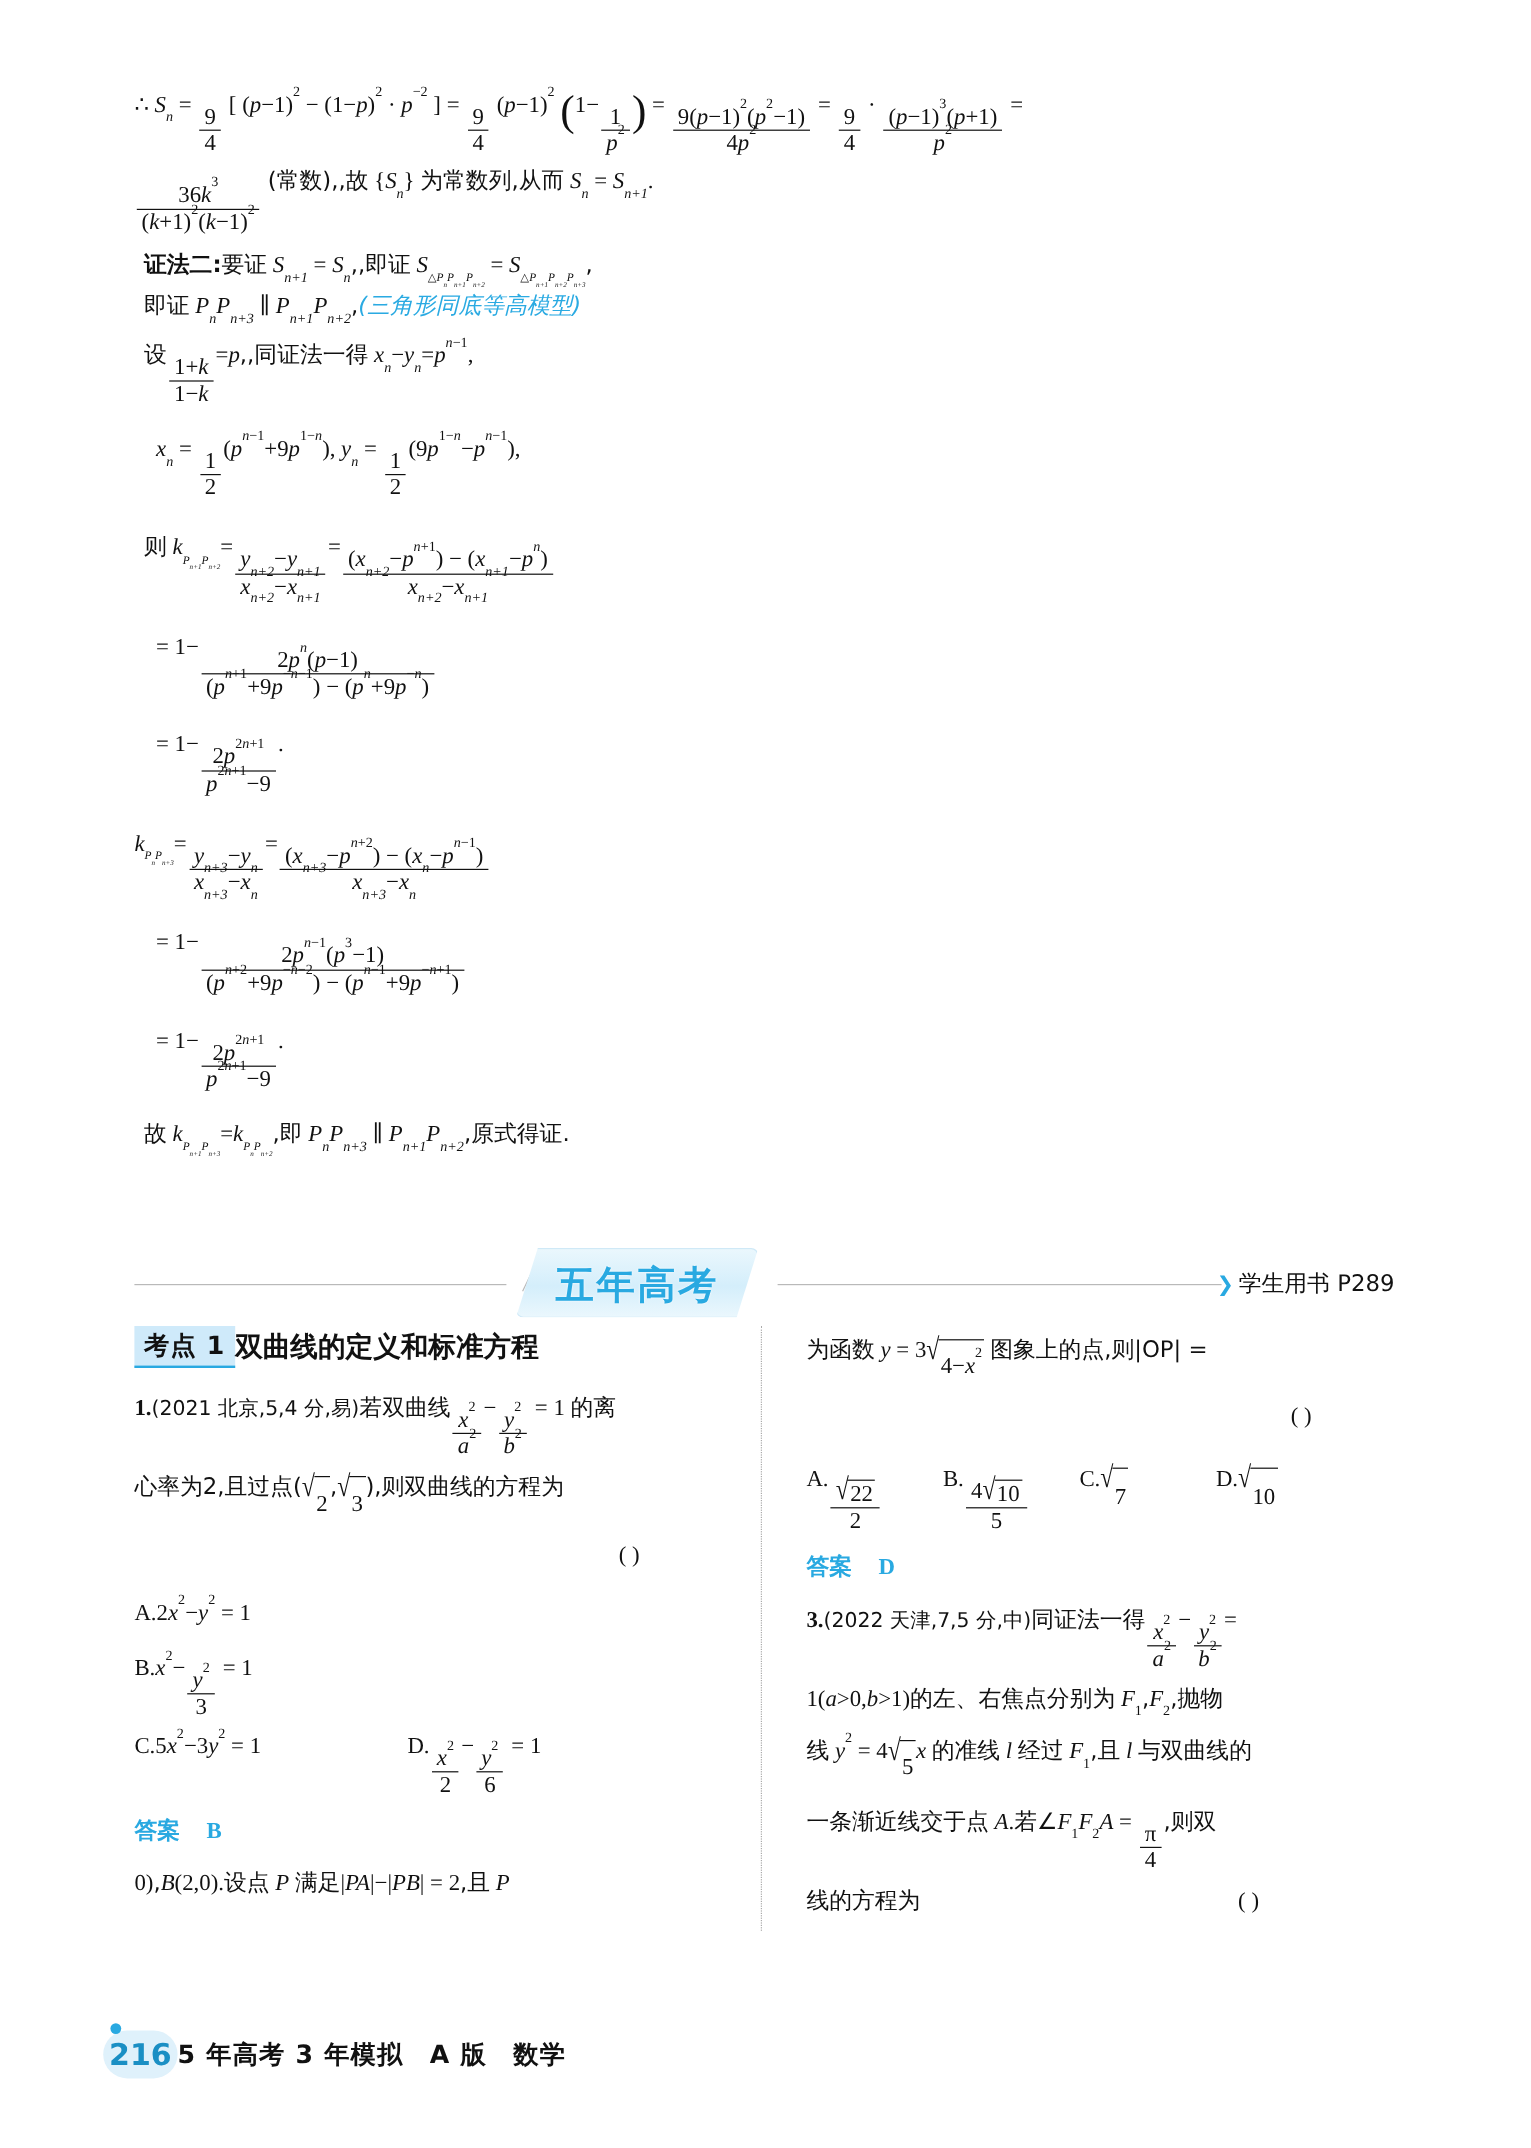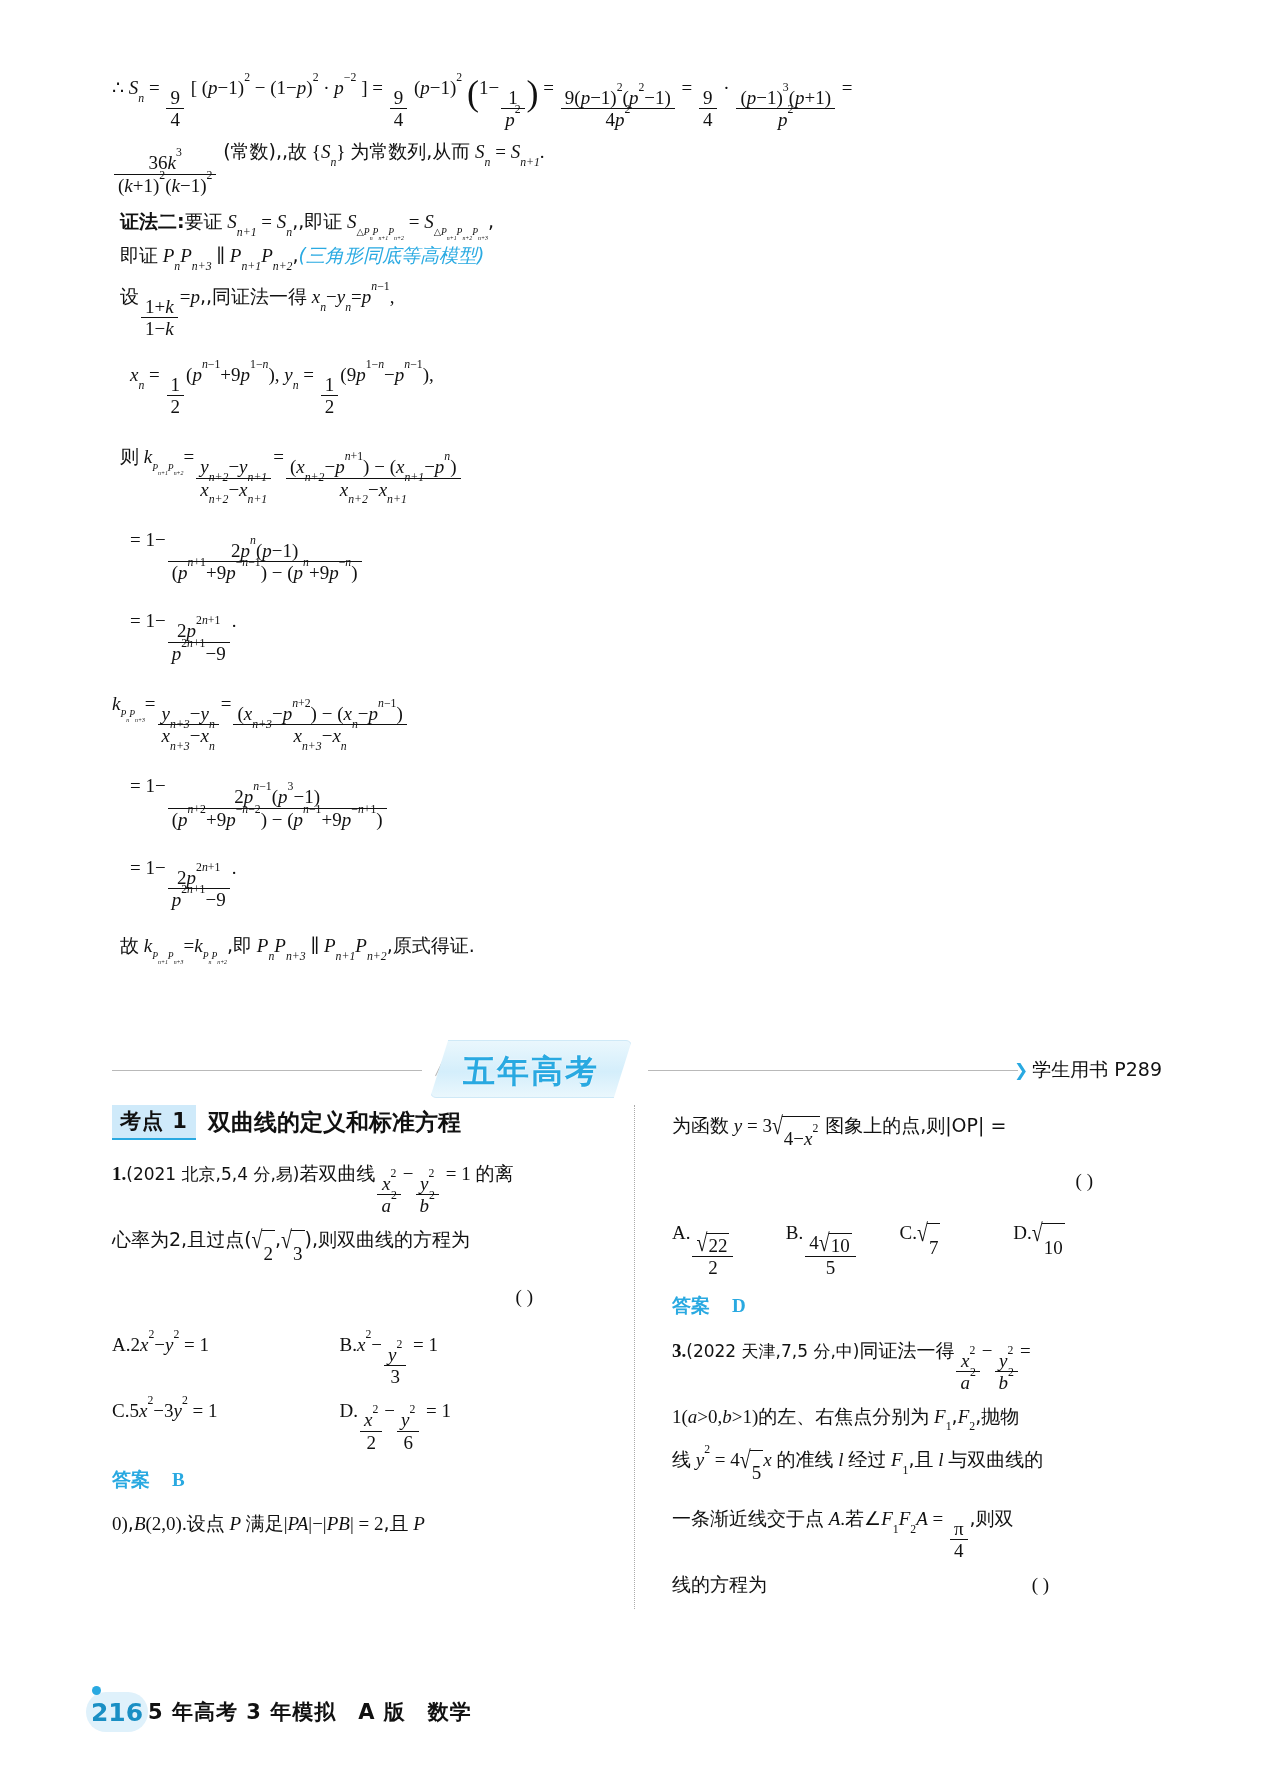--- a/index.html
+++ b/index.html
@@ -58,21 +58,21 @@
   .ban-ref .arrow{color:#29a9e1;font-size:17px;margin-right:4px;}
 
   
   .cols{position:absolute;left:112px;top:1105px;width:1050px;height:510px;}
   .divider{position:absolute;left:522px;top:0;bottom:6px;width:0;
         border-left:1.5px dotted #aaa;}
   .col{position:absolute;top:0;width:455px;}
   .col.left{left:0;}
   .col.right{left:560px;}
 
-  .kp-head{display:flex;align-items:center;gap:12px;margin-bottom:14px;}
+  .kp-head{display:flex;align-items:center;margin-bottom:14px;}
   .kp-tag{font-family:"DejaVu Sans","Liberation Sans",sans-serif;font-weight:bold;
         font-size:21px;color:#111;background:#cfeafa;padding:2px 8px 3px 8px;
         border-bottom:2px solid #29a9e1;letter-spacing:1px;}
   .kp-title{font-family:"DejaVu Sans","Liberation Sans",sans-serif;font-weight:bold;
         font-size:23px;color:#111;}
 
   .q{font-size:19px;line-height:2.0;margin-bottom:2px;}
   .q .qn{font-weight:bold;}
   .q .meta{font-family:"DejaVu Sans","Liberation Sans",sans-serif;font-size:17px;}
   .right-align{text-align:right;padding-right:34px;}
@@ -269,21 +269,21 @@
         <span class="cjk">心率为2,且过点(</span><span class="sqrt">
             <span class="rad">√</span>
             <span class="bar">2</span>
           </span><span class="cjk">,</span><span class="sqrt">
             <span class="rad">√</span>
             <span class="bar">3</span>
           </span><span class="cjk">),则双曲线的方程为</span>
       </div>
       <div class="q right-align">(    )</div>
 
-      <div class="opts" style="margin-top:6px;">
+      <div class="opts" style="margin-top:6px;flex-direction:column;">
         <div class="o">
           <span>A.</span>2<span class="m">x</span><sup>2</sup>−<span class="m">y</span><sup>2</sup> = 1
         </div>
         <div class="o">
           <span>B.</span><span class="m">x</span><sup>2</sup>−<span class="frac">
               <span class="num"><span class="m">y</span><sup>2</sup></span>
               <span class="den">3</span>
             </span> = 1
         </div>
       </div>

